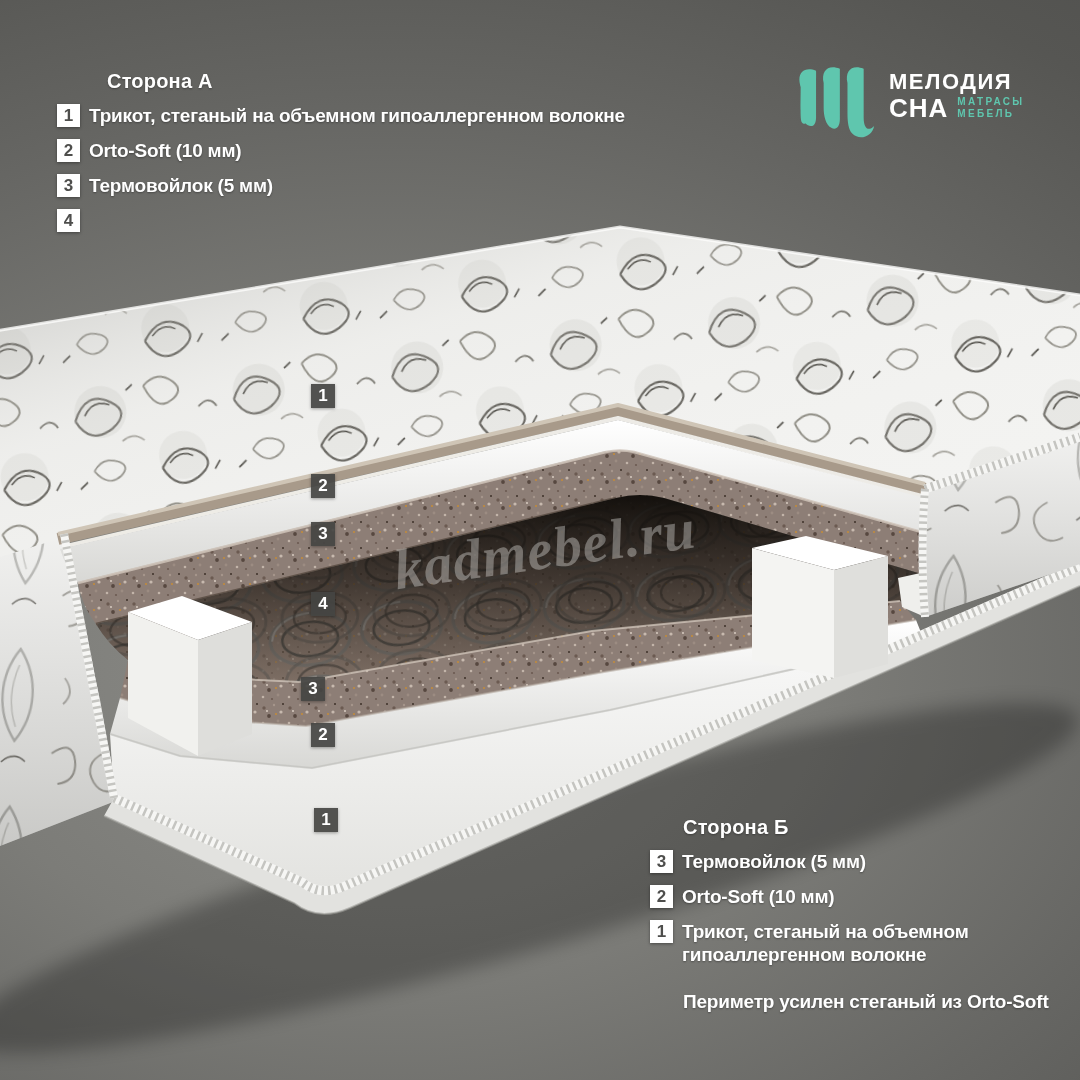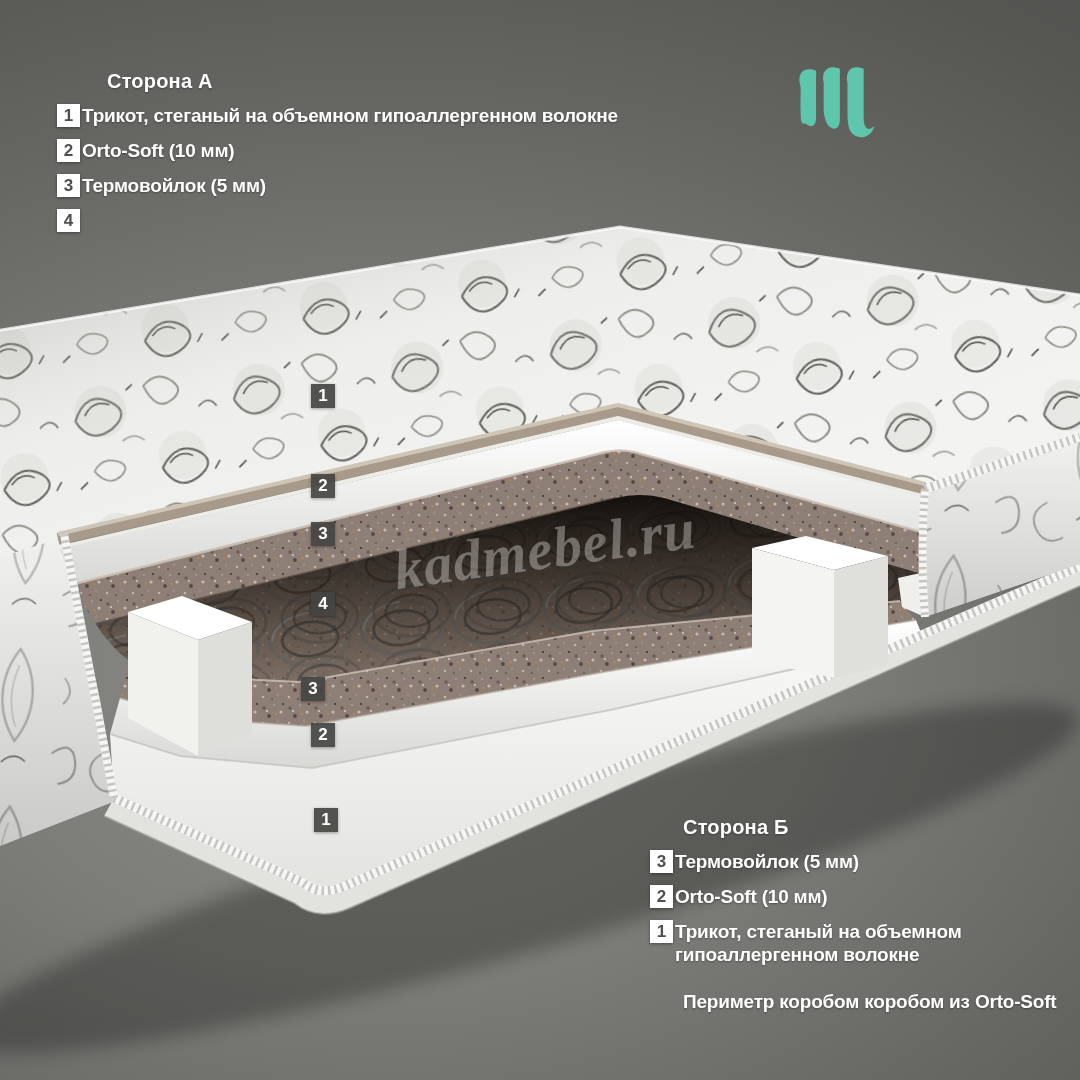--- a/index.html
+++ b/index.html
@@ -14,21 +14,21 @@
   .layer-list{position:absolute;color:#fff;}
   .list-a{left:57px;top:70px;}
   .list-b{left:650px;top:816px;}
   .list-title{font-size:20px;font-weight:bold;letter-spacing:.2px;margin-left:50px;margin-bottom:11px;
     text-shadow:0 1px 2px rgba(0,0,0,.35);}
   .list-b .list-title{margin-left:33px;}
   .lrow{display:flex;align-items:flex-start;margin-bottom:12px;}
   .nbadge{flex:0 0 auto;width:23px;height:23px;background:#ffffff;color:#4e4e4c;
     display:flex;align-items:center;justify-content:center;
     font-size:17px;font-weight:bold;box-shadow:0 1px 3px rgba(0,0,0,.4);}
-  .ltext{margin-left:2px;font-size:19px;font-weight:bold;letter-spacing:-.2px;line-height:23px;
+  .ltext{margin-left:9px;font-size:19px;font-weight:bold;letter-spacing:-.2px;line-height:23px;
     text-shadow:0 1px 2px rgba(0,0,0,.35);}
   .list-b .ltext{max-width:290px;}
   .perimeter-note{position:absolute;left:683px;top:991px;color:#fff;font-size:19px;font-weight:bold;
     letter-spacing:-.2px;text-shadow:0 1px 2px rgba(0,0,0,.35);}
 
   
   .mbadge{position:absolute;width:24px;height:24px;background:rgba(68,68,66,.92);color:#fff;
     display:flex;align-items:center;justify-content:center;font-size:17px;font-weight:bold;
     box-shadow:0 1px 3px rgba(0,0,0,.35);}
 
@@ -262,26 +262,36 @@
     <div class="lrow">
       <span class="nbadge">2</span>
       <span class="ltext">Orto-Soft (10 мм)</span>
     </div>
     <div class="lrow">
       <span class="nbadge">1</span>
       <span class="ltext">Трикот, стеганый на объемном гипоаллергенном волокне</span>
     </div>
   </div>
 
-  <div class="perimeter-note">Периметр коробом коробом из Orto-Soft</div>
+  <div class="perimeter-note">Периметр усилен стеганый из Orto-Soft</div>
 
   <div class="logo">
     <svg class="logo-mark" viewBox="0 0 84 86" aria-hidden="true">
       <g fill="#5fc6ae">
         <path d="M4,24 C-1,10 7,2 20,7 L20,15 C13,12 11,17 11,24 L11,54 C11,62 8,65 5,61 C3,58 4,40 4,24 Z"></path>
         <path d="M4,24 C2,13 9,5 20,8 L20,56 C20,64 16,67 11,64 C6,61 4,52 4,44 Z"></path>
         <path d="M28,20 C25,7 33,0 45,5 L45,58 C45,66 41,70 36,67 C30,64 28,54 28,46 Z"></path>
         <path d="M53,20 C50,7 58,0 70,5 L70,56 C70,68 75,71 81,65 C79,76 66,81 58,73 C54,69 53,61 53,52 Z"></path>
       </g>
     </svg>
+    <div class="logo-text">
+      <div class="logo-line1">МЕЛОДИЯ</div>
+      <div class="logo-row">
+        <span class="logo-line2">СНА</span>
+        <span class="logo-tags" style="color:#5fc6ae">
+          <span>МАТРАСЫ</span>
+          <span>МЕБЕЛЬ</span>
+        </span>
+      </div>
+    </div>
   </div>
 
 </div>
 
 </body></html>

